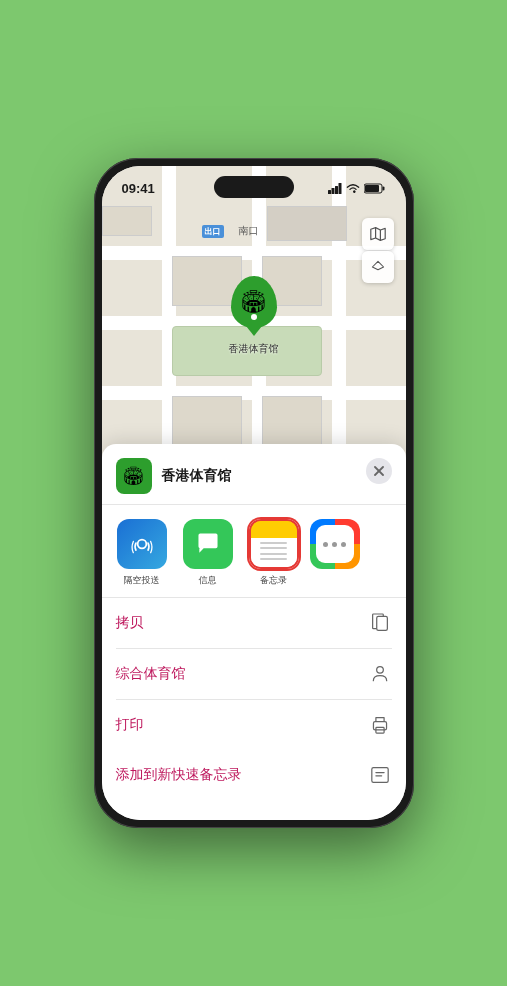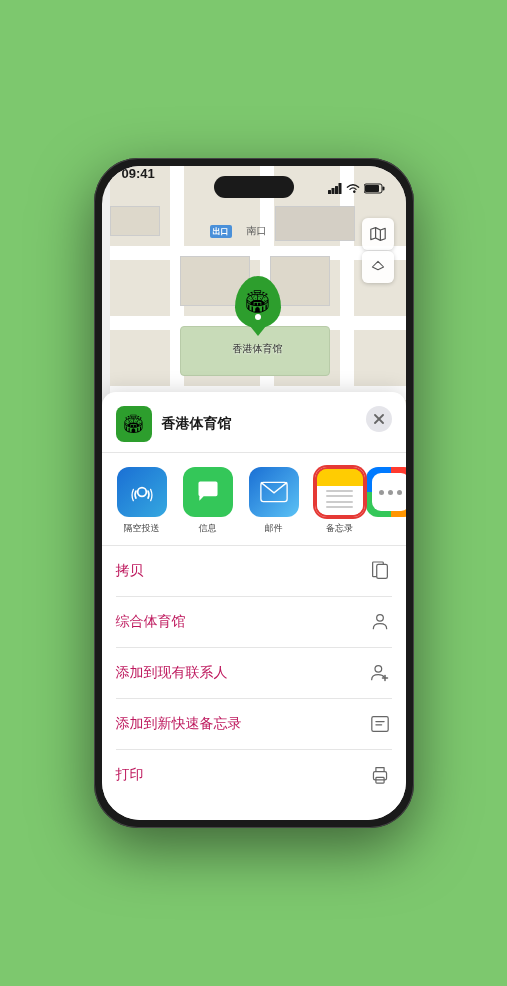--- a/index.html
+++ b/index.html
@@ -41,20 +41,21 @@
       z-index: 100;
     }
     
     .status-bar {
       position: absolute;
       top: 0;
       left: 0;
       right: 0;
       height: 44px;
       display: flex;
+      align-items: center;
       justify-content: space-between;
       padding: 0 20px;
       z-index: 50;
     }
     .status-time {
       font-size: 13px;
       font-weight: 600;
       color: #1a1a1a;
     }
     .status-icons {
@@ -62,21 +63,21 @@
       align-items: center;
       gap: 4px;
     }
     .status-icons svg {
       fill: #1a1a1a;
     }
     
     .map-area {
       position: absolute;
       top: 0;
-      left: 8px;
+      left: 0;
       right: 0;
       height: 320px;
       background: #e8e4d9;
       overflow: hidden;
     }
     
     .road-h {
       position: absolute;
       background: #fff;
       height: 14px;
@@ -442,29 +443,20 @@
 
         <div class="share-app">
           <div class="share-app-icon app-message">
             <svg width="26" height="26" viewBox="0 0 30 30">
               <path d="M4 5 Q4 3 6 3 L24 3 Q26 3 26 5 L26 18 Q26 20 24 20 L10 20 L5 25 L5 20 L6 20 Q4 20 4 18 Z" fill="white"></path>
             </svg>
           </div>
           <div class="share-app-label">信息</div>
         </div>
 
-        <div class="share-app">
-          <div class="share-app-icon app-mail">
-            <svg width="28" height="22" viewBox="0 0 32 24">
-              <rect x="1" y="1" width="30" height="22" rx="3" fill="none" stroke="white" stroke-width="1.5"></rect>
-              <polyline points="1,1 16,13 31,1" stroke="white" stroke-width="1.5" fill="none"></polyline>
-            </svg>
-          </div>
-          <div class="share-app-label">邮件</div>
-        </div>
 
         <div class="share-app">
           <div class="share-app-icon app-notes" style="position: relative; overflow: hidden; border: 2.5px solid rgb(229, 57, 53); border-radius: 12px;">
 
             <div style="position:absolute;top:0;left:0;right:0;height:40%;background:#ffcc02;"></div>
 
             <div style="position:absolute;bottom:0;left:0;right:0;height:62%;background:#fff;"></div>
 
             <div style="position:absolute;top:45%;left:20%;right:20%;height:2px;background:#ccc;border-radius:1px;"></div>
             <div style="position:absolute;top:57%;left:20%;right:20%;height:2px;background:#ccc;border-radius:1px;"></div>
@@ -503,54 +495,43 @@
         <div class="action-item">
           <span class="action-label">综合体育馆</span>
           <div class="action-icon">
             <svg width="20" height="20" viewBox="0 0 24 24">
               <circle cx="12" cy="7" r="4" stroke="#666" stroke-width="1.5" fill="none"></circle>
               <path d="M4 20 Q4 14 12 14 Q20 14 20 20" stroke="#666" stroke-width="1.5" fill="none" stroke-linecap="round"></path>
             </svg>
           </div>
         </div>
 
-        <div class="action-item">
-          <span class="action-label">添加到现有联系人</span>
+
+        <div class="action-item" style="border-bottom:none;">
+          <span class="action-label">打印</span>
           <div class="action-icon">
-            <svg width="20" height="20" viewBox="0 0 24 24">
-              <circle cx="10" cy="7" r="4" stroke="#666" stroke-width="1.5" fill="none"></circle>
-              <path d="M2 20 Q2 14 10 14 Q15 14 17 17" stroke="#666" stroke-width="1.5" fill="none" stroke-linecap="round"></path>
-              <line x1="18" y1="15" x2="18" y2="21" stroke="#666" stroke-width="1.8" stroke-linecap="round"></line>
-              <line x1="15" y1="18" x2="21" y2="18" stroke="#666" stroke-width="1.8" stroke-linecap="round"></line>
+            <svg width="20" height="18" viewBox="0 0 24 22">
+              <rect x="4" y="7" width="16" height="10" rx="2" stroke="#666" stroke-width="1.5" fill="none"></rect>
+              <rect x="7" y="14" width="10" height="7" rx="1" stroke="#666" stroke-width="1.5" fill="none"></rect>
+              <polyline points="7,7 7,2 17,2 17,7" stroke="#666" stroke-width="1.5" fill="none" stroke-linejoin="round"></polyline>
             </svg>
           </div>
         </div>
 
         <div class="action-item">
           <span class="action-label">添加到新快速备忘录</span>
           <div class="action-icon">
             <svg width="20" height="18" viewBox="0 0 24 22">
               <rect x="2" y="2" width="20" height="18" rx="2" stroke="#666" stroke-width="1.5" fill="none"></rect>
               <line x1="7" y1="8" x2="17" y2="8" stroke="#666" stroke-width="1.5" stroke-linecap="round"></line>
               <line x1="7" y1="12" x2="14" y2="12" stroke="#666" stroke-width="1.5" stroke-linecap="round"></line>
             </svg>
           </div>
         </div>
 
-        <div class="action-item" style="border-bottom:none;">
-          <span class="action-label">打印</span>
-          <div class="action-icon">
-            <svg width="20" height="18" viewBox="0 0 24 22">
-              <rect x="4" y="7" width="16" height="10" rx="2" stroke="#666" stroke-width="1.5" fill="none"></rect>
-              <rect x="7" y="14" width="10" height="7" rx="1" stroke="#666" stroke-width="1.5" fill="none"></rect>
-              <polyline points="7,7 7,2 17,2 17,7" stroke="#666" stroke-width="1.5" fill="none" stroke-linejoin="round"></polyline>
-            </svg>
-          </div>
-        </div>
-
       </div>
 
     </div>
 
     <div class="home-indicator"></div>
 
   </div>
 </div>
 
 </body></html>

